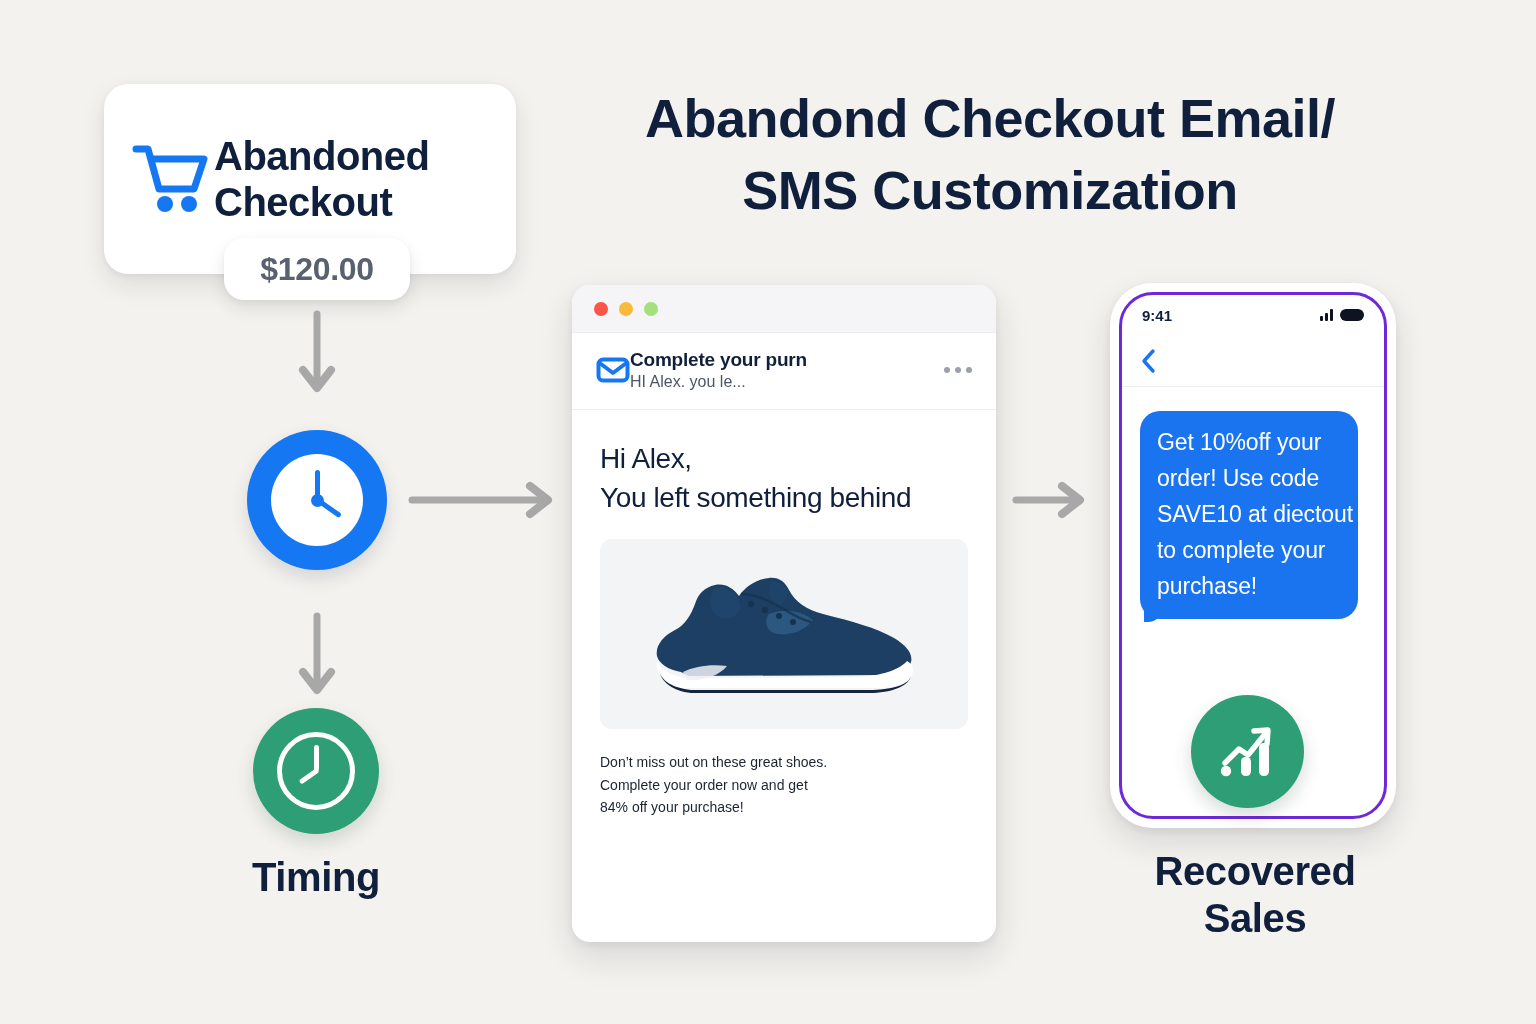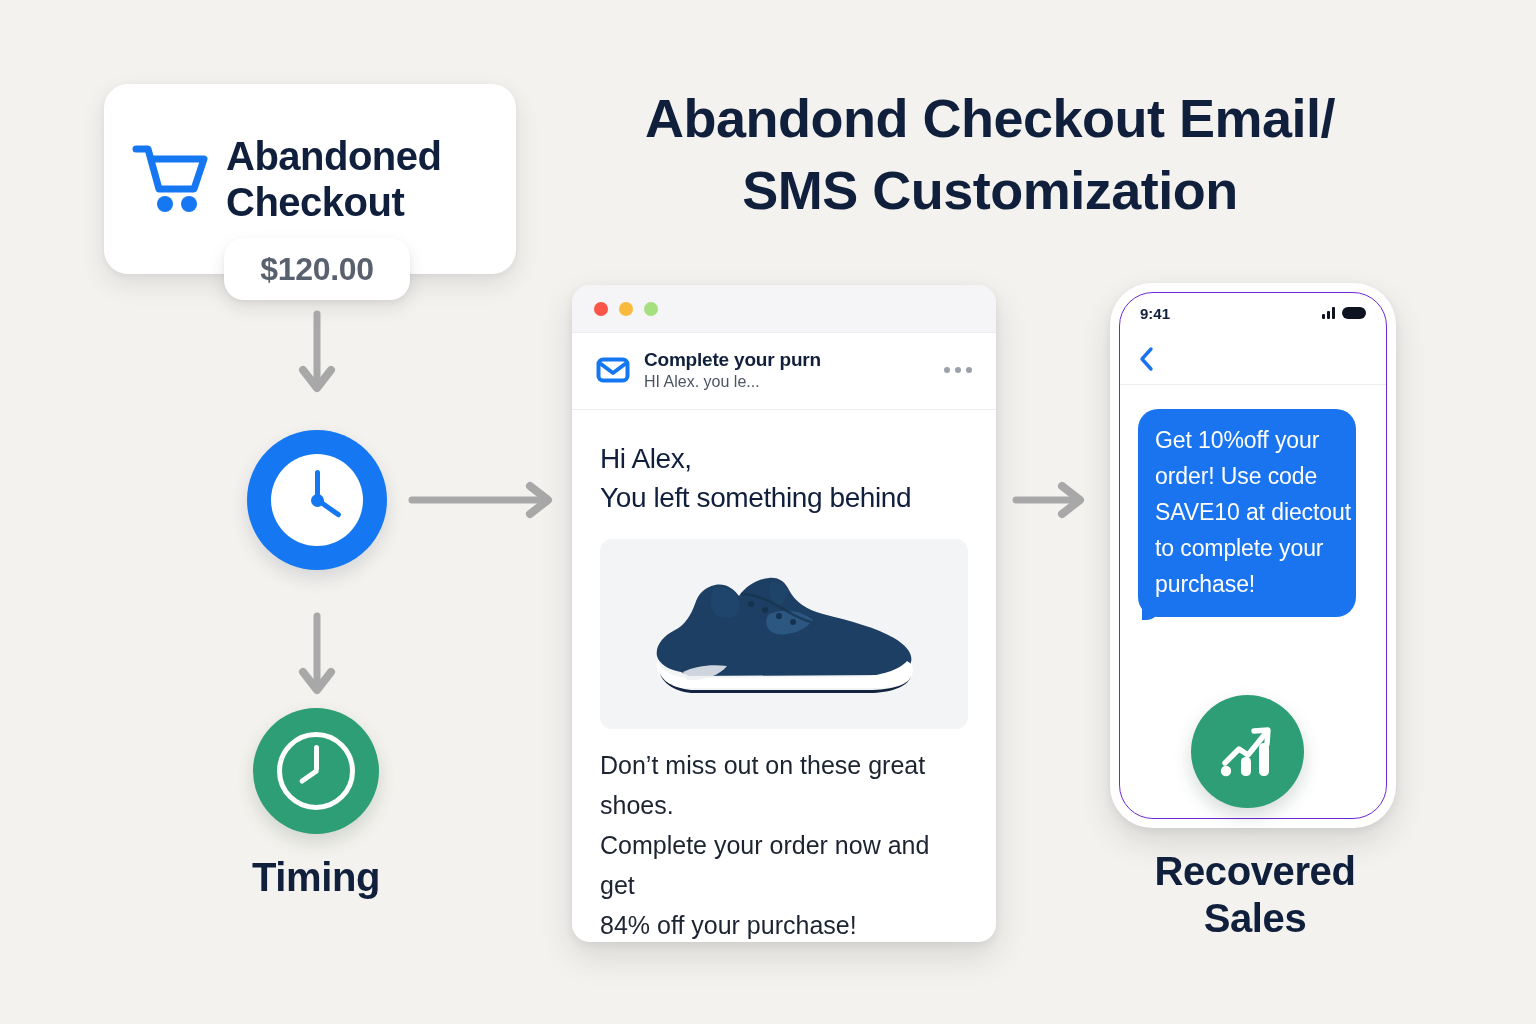--- a/index.html
+++ b/index.html
@@ -19,21 +19,21 @@
     font-size:54px; font-weight:700; line-height:1.12;
     color:#101f3c; letter-spacing:-0.5px;
   }
   .headline .l2{ display:block;margin-top:12px; }
 
   
   .ac-card{
     position:absolute; left:104px; top:84px; width:412px; height:190px;
     background:#fff; border-radius:24px;
     box-shadow:0 10px 26px rgba(25,30,45,.10), 0 2px 6px rgba(25,30,45,.06);
-    display:flex; align-items:center; gap:16px; padding:0 28px;
+    display:flex; align-items:center; gap:4px; padding:0 28px;
   }
   .cart-icon{ width:78px; height:72px; flex:0 0 auto; }
   .ac-title{
     font-size:40px; font-weight:700; color:#101f3c; line-height:1.16;
     letter-spacing:-0.5px;
   }
   .price-chip{
     position:absolute; left:224px; top:238px; width:186px; height:62px;
     background:#fff; border-radius:20px;
     box-shadow:0 8px 18px rgba(25,30,45,.10), 0 2px 5px rgba(25,30,45,.05);
@@ -92,58 +92,58 @@
     box-shadow:0 14px 34px rgba(25,30,45,.13), 0 3px 8px rgba(25,30,45,.07);
   }
   .win-bar{
     height:48px; background:#f5f5f7; display:flex; align-items:center;
     padding-left:22px; gap:11px; border-bottom:1px solid #ececee;
   }
   .dot{ width:14px; height:14px; border-radius:50%; }
   .dot.r{ background:#fb554a; } .dot.y{ background:#f9ba3c; } .dot.g{ background:#a5e07e; }
 
   .mail-row{
-    display:flex; align-items:center; gap:14px;
+    display:flex; align-items:center; 
     padding:16px 20px 18px 24px; border-bottom:1px solid #ededef;justify-content:center;
   }
   .mail-icon{ width:34px; height:26px; flex:0 0 auto; }
   .mail-txt{ flex:1; min-width:0; }
   .mail-subject{ font-size:19px; font-weight:700; color:#101f3c; letter-spacing:-0.2px; }
   .mail-preview{ font-size:16px; color:#4c5563; margin-top:2px; }
   .mail-more{ display:flex; gap:5px; padding-right:4px; }
   .mail-more i{ width:6px; height:6px; border-radius:50%; background:#9aa1ab; display:block; }
 
   .mail-body{ padding:30px 28px 0 28px; }
   .greet{
     font-size:28px; font-weight:400; color:#101f3c; line-height:1.38; letter-spacing:-0.4px;
   }
   .shoe-box{
     margin-top:22px; height:190px; background:#f3f4f6; border-radius:12px;
     display:flex; align-items:center; justify-content:center; overflow:hidden;
   }
   .shoe-box svg{ width:330px; height:165px; }
   .body-copy{
-    margin-top:16px; font-size:25px; color:#1b2430; line-height:1.60;
+    margin-top:22px; font-size:14px; color:#1b2430; line-height:1.60;
   }
   .cta{
     margin-top:24px; height:62px; width:100%; background:#1a74ef; border:none;
     border-radius:10px; color:#fff; font-size:24px; font-weight:700;
     font-family:"Liberation Sans", sans-serif; letter-spacing:-0.2px;
     display:flex; align-items:center; justify-content:center; cursor:pointer;
   }
 
   
   .phone{
     position:absolute; left:1110px; top:283px; width:286px; height:545px;
     background:#fff; border-radius:42px; padding:9px;
     box-shadow:0 14px 32px rgba(25,30,45,.13), 0 3px 8px rgba(25,30,45,.07);
   }
   .phone-screen{
     width:100%; height:100%; background:#fff; border-radius:34px;
-    overflow:hidden; position:relative; border:1px solid #6d28d9;
+    overflow:hidden; position:relative; border:3px solid #6d28d9;
   }
   .notch{
     position:absolute; left:50%; transform:translateX(-50%); top:0;
     width:126px; height:26px; background:#fff;
     border-bottom-left-radius:16px; border-bottom-right-radius:16px;
   }
   .status{
     height:40px; display:flex; align-items:center; justify-content:space-between;
     padding:0 20px; position:relative; z-index:2;
   }

